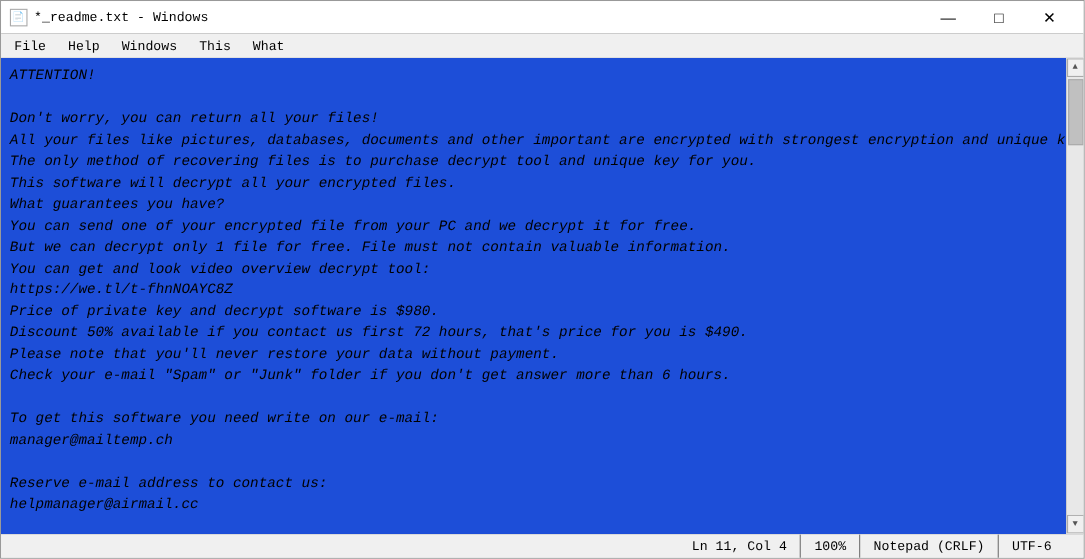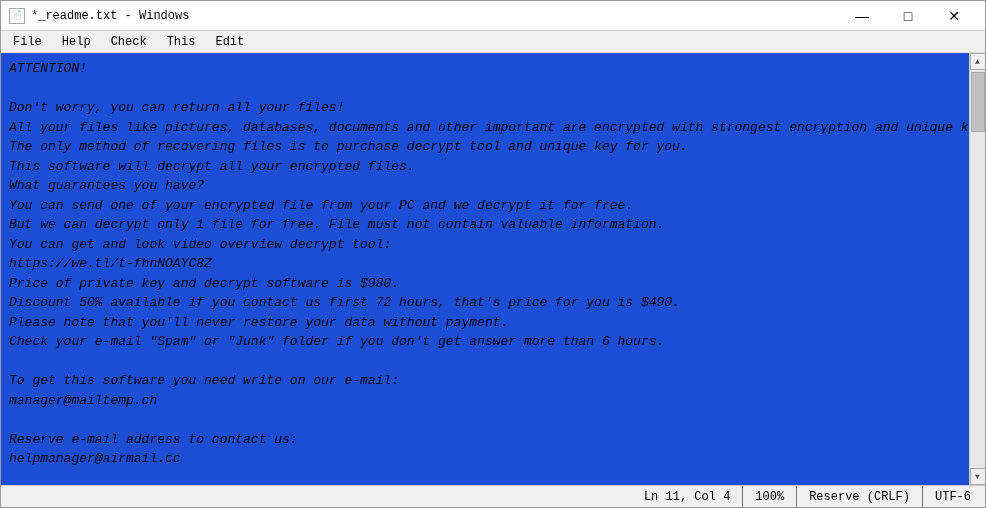--- a/index.html
+++ b/index.html
@@ -157,21 +157,21 @@
       min-width: 900px;
     }
 
     .bottom-bar {
       height: 22px;
       background: #f0f0f0;
       border-top: 1px solid #ccc;
       display: flex;
       align-items: center;
       justify-content: flex-end;
-      padding: 0 2px;
+      padding: 0 17px;
       font-size: 12px;
       gap: 0;
     }
 
     .status-item {
       padding: 0 12px;
       border-left: 1px solid #737373;
       height: 100%;
       display: flex;
       align-items: center;
@@ -197,23 +197,23 @@
     <div class="title-bar-controls">
       <button class="win-btn">—</button>
       <button class="win-btn">□</button>
       <button class="win-btn close">✕</button>
     </div>
   </div>
 
   <div class="menu-bar">
     <div class="menu-item">File</div>
     <div class="menu-item">Help</div>
-    <div class="menu-item">Check</div>
+    <div class="menu-item">Windows</div>
     <div class="menu-item">This</div>
-    <div class="menu-item">Edit</div>
+    <div class="menu-item">What</div>
   </div>
 
   <div class="content-area">
     <div class="text-area-wrapper">
       <div class="text-content">ATTENTION!
 
 Don't worry, you can return all your files!
 All your files like pictures, databases, documents and other important are encrypted with strongest encryption and unique key.
 The only method of recovering files is to purchase decrypt tool and unique key for you.
 This software will decrypt all your encrypted files.
@@ -238,16 +238,16 @@
       <div class="scroll-track">
         <div class="scroll-thumb"></div>
       </div>
       <div class="scroll-btn">▼</div>
     </div>
   </div>
 
   <div class="bottom-bar">
     <div class="status-item">Ln 11, Col 4</div>
     <div class="status-item">100%</div>
-    <div class="status-item">Reserve (CRLF)</div>
+    <div class="status-item">Notepad (CRLF)</div>
     <div class="status-item">UTF-6</div>
   </div>
 </div>
 
 </body></html>

